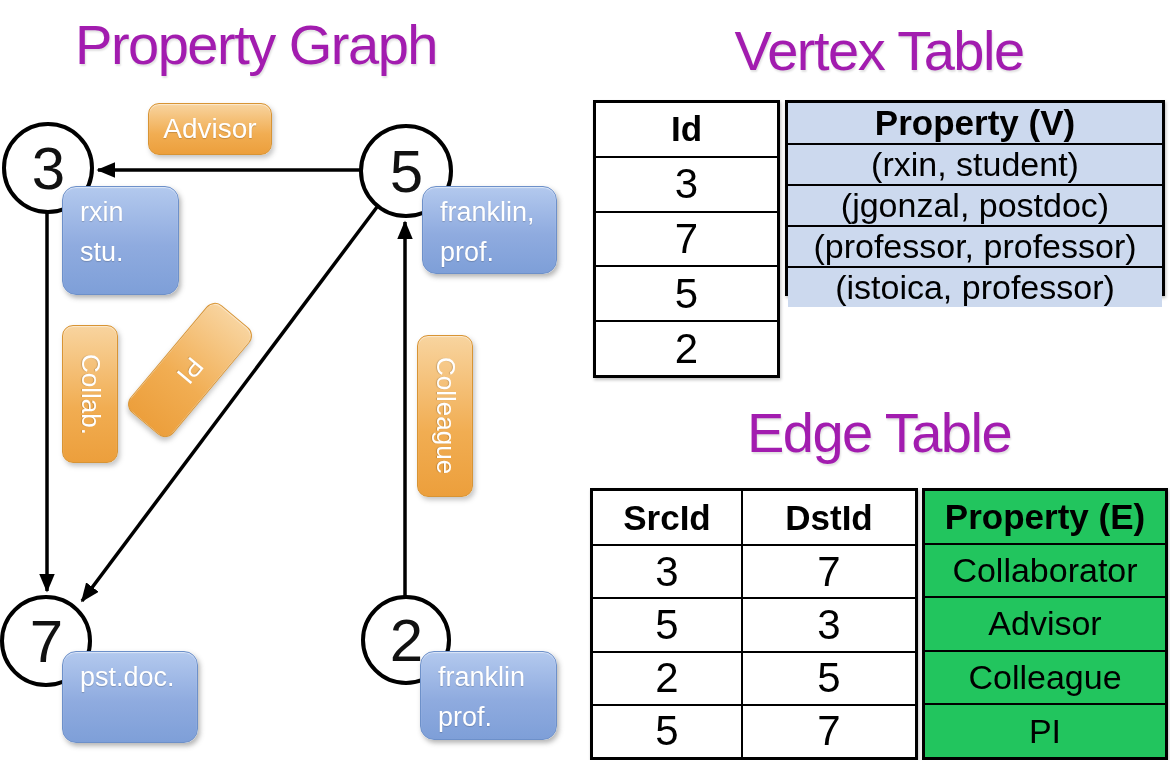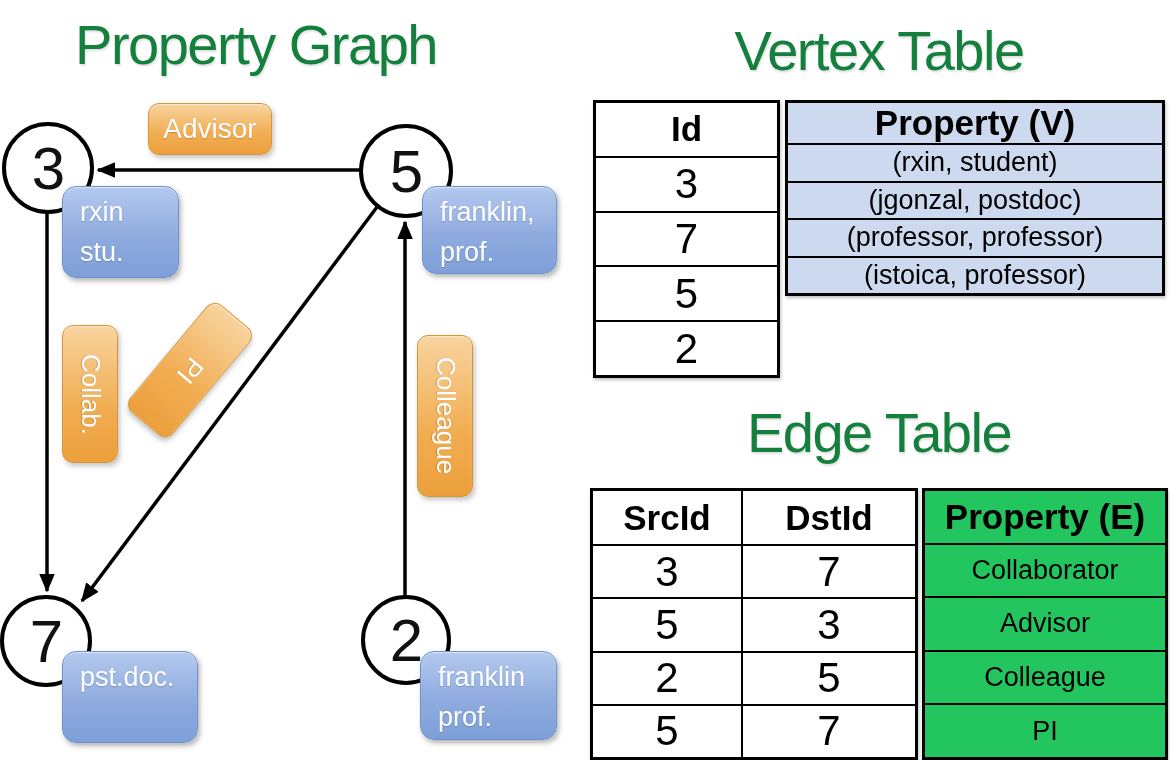--- a/index.html
+++ b/index.html
@@ -3,21 +3,21 @@
 <meta charset="utf-8">
 <style>
   html,body{margin:0;padding:0;}
   body{
     width:1170px;height:760px;position:relative;background:#ffffff;overflow:hidden;
     font-family:"Liberation Sans", sans-serif;color:#000;
   }
   
   .big-title{
     position:absolute;font-size:56px;font-weight:400;letter-spacing:-1.5px;
-    text-align:center;color:#15803d;white-space:nowrap;
+    text-align:center;color:#a21caf;white-space:nowrap;
     text-shadow:1px 2px 2px rgba(0,0,0,0.12);
   }
   #graph-title{left:0;width:512px;top:12px;}
   #vertex-title{left:593px;width:572px;top:18px;}
   #edge-title{left:590px;width:578px;top:400px;}
 
   
   #graph-svg{position:absolute;left:0;top:0;}
   .node-circle{fill:#ffffff;stroke:#000;stroke-width:4px;}
   .edge-line{stroke:#000;stroke-width:3.5px;fill:none;}
@@ -27,21 +27,21 @@
   }
   
   .vbox{
     position:absolute;box-sizing:border-box;border-radius:14px;
     background:linear-gradient(to bottom,#b3c9ee 0%,#8fabdf 55%,#7e9fd8 100%);
     border:1px solid #6d90c9;
     box-shadow:2px 3px 5px rgba(90,90,90,0.45), inset 0 1px 1px rgba(255,255,255,0.55);
     color:#fff;font-size:27px;line-height:40px;padding:5px 0 0 17px;
     text-shadow:0 1px 1px rgba(0,0,0,0.18);
   }
-  #vbox-rxin{left:62px;top:186px;width:117px;height:92px;}
+  #vbox-rxin{left:62px;top:186px;width:117px;height:109px;}
   #vbox-franklin{left:422px;top:186px;width:135px;height:88px;}
   #vbox-jgonzal{left:62px;top:651px;width:136px;height:92px;}
   #vbox-istoica{left:420px;top:651px;width:137px;height:89px;}
 
   
   .ebox{
     position:absolute;box-sizing:border-box;border-radius:11px;
     background:linear-gradient(to bottom,#f8d49f 0%,#f1ad52 60%,#ec9f3c 100%);
     border:1px solid #d89434;
     box-shadow:2px 3px 5px rgba(110,110,110,0.4), inset 0 1px 1px rgba(255,255,255,0.5);
@@ -60,21 +60,21 @@
     display:flex;flex-direction:column;background:#fff;
     box-shadow:1px 2px 3px rgba(0,0,0,0.25);
   }
   .tbl .cell{
     flex:1;display:flex;align-items:center;justify-content:center;
     border-top:2px solid #000;white-space:nowrap;
   }
   .tbl .cell:first-child, .grid-tbl .row0{border-top:none;}
   .cell.head{font-weight:bold;font-size:35px;}
   .cell.num{font-size:42px;}
-  .cell.prop{font-size:27px;}
+  .cell.prop{font-size:34px;}
 
   #vt-id{left:593px;top:100px;width:187px;height:278px;}
   #vt-prop{left:785px;top:100px;width:380px;height:196px;}
   #vt-prop .cell{background:#ccd9ee;}
 
   #et-ids{
     position:absolute;box-sizing:border-box;border:3px solid #000;background:#fff;
     left:590px;top:488px;width:328px;height:272px;
     display:grid;grid-template-columns:148px 1fr;grid-auto-rows:1fr;
     box-shadow:1px 2px 3px rgba(0,0,0,0.25);

